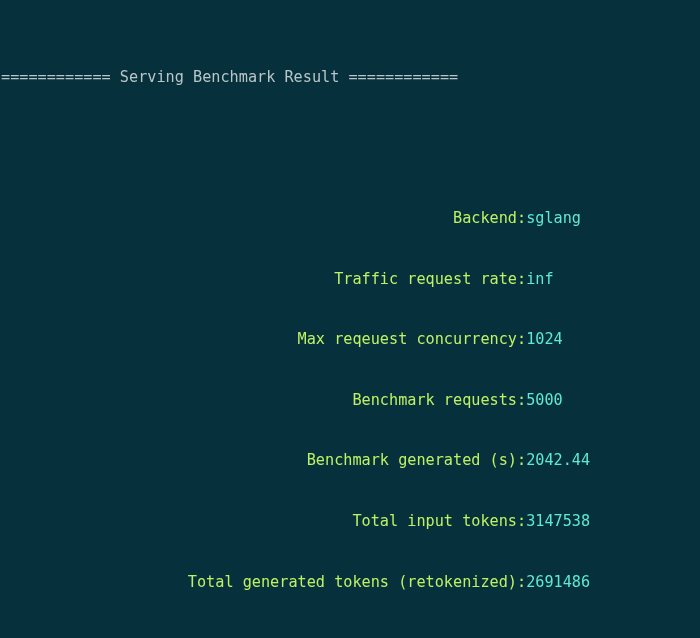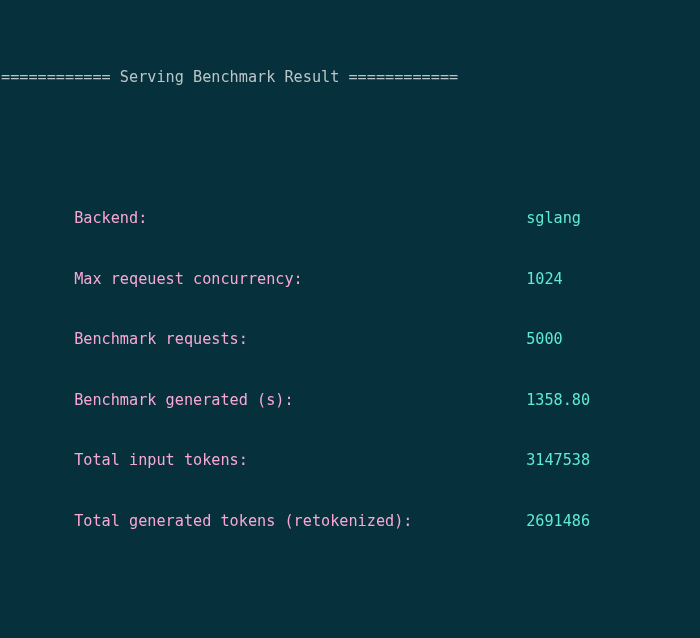--- a/index.html
+++ b/index.html
@@ -38,22 +38,23 @@
   .row {
     display: block;
     height: 20.2px;
     white-space: pre;
     position: relative;
   }
   .row .lbl {
     display: inline-block;
     width: 452px;
     white-space: pre;
-    color: #f9a8d4;
+    color: #bef264;
     vertical-align: top;
+    text-align: right;
   }
   .row .val {
     display: inline-block;
     white-space: pre;
     color: #5eead4;
     vertical-align: top;
   }
 </style>
 </head>
 <body style="background: rgb(6, 48, 60);">
@@ -61,27 +62,30 @@
 <div id="terminal" style="background: rgb(6, 48, 60); color: rgb(185, 197, 199);">
   <div class="term-body">
 
     <span class="line rule">============ Serving Benchmark Result ============</span>
 
     <div>
       <span class="row">
         <span class="lbl">Backend:</span><span class="val">sglang</span>
       </span>
       <span class="row">
+        <span class="lbl">Traffic request rate:</span><span class="val">inf</span>
+      </span>
+      <span class="row">
         <span class="lbl">Max reqeuest concurrency:</span><span class="val">1024</span>
       </span>
       <span class="row">
         <span class="lbl">Benchmark requests:</span><span class="val">5000</span>
       </span>
       <span class="row">
-        <span class="lbl">Benchmark generated (s):</span><span class="val">1358.80</span>
+        <span class="lbl">Benchmark generated (s):</span><span class="val">2042.44</span>
       </span>
       <span class="row">
         <span class="lbl">Total input tokens:</span><span class="val">3147538</span>
       </span>
       <span class="row">
         <span class="lbl">Total generated tokens (retokenized):</span><span class="val">2691486</span>
       </span>
       
       
       

